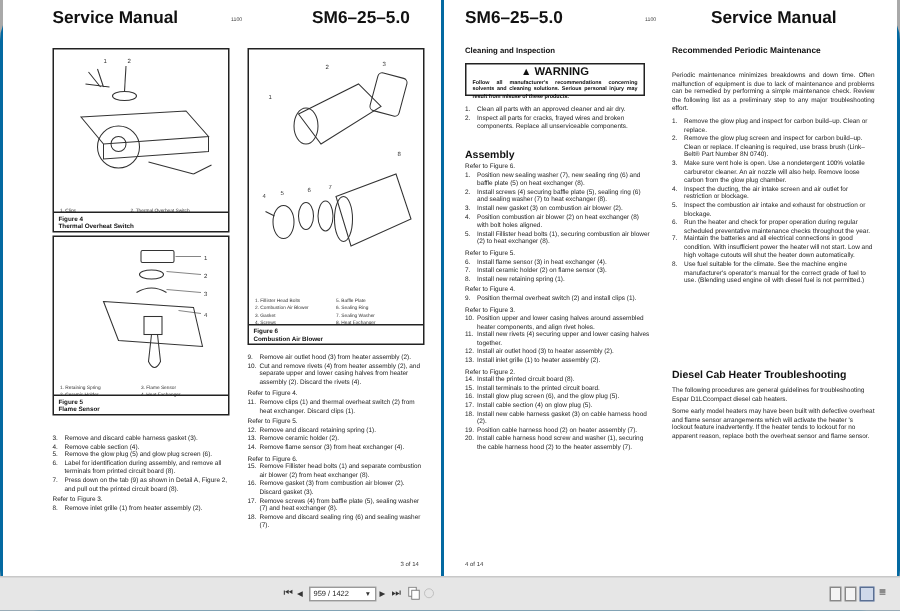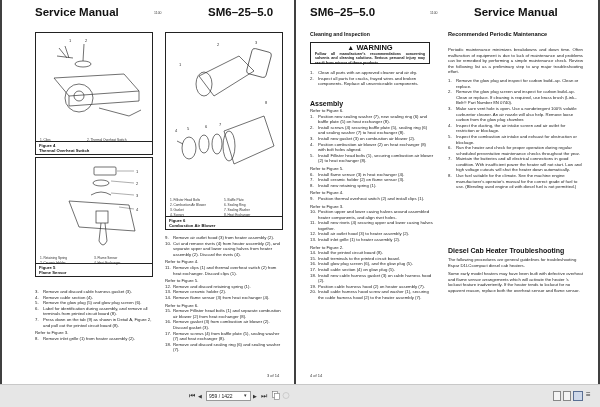--- a/index.html
+++ b/index.html
@@ -1,17 +1,17 @@
 <!DOCTYPE html>
 <html><head>
 <meta charset="utf-8">
 <style>
   * { box-sizing: border-box; margin: 0; padding: 0; }
   html, body { width: 600px; height: 407px; overflow: hidden; background: #a9a9a9; font-family: "Liberation Sans", sans-serif; color: #111; }
-  .viewer { position: relative; width: 600px; height: 407px; background: #404040; }
+  .viewer { position: relative; width: 600px; height: 407px; background: #0369a1; border-radius: 27px; }
   .page { position: absolute; top: 0; height: 384px; background: #fff; overflow: hidden; }
   .page.left { left: 2px; width: 292px; }
   .page.right { left: 296px; width: 302px; }
   .hdr { position: absolute; top: 6px; font-weight: bold; font-size: 11.5px; }
   .hdr-code { position: absolute; top: 11px; font-size: 3.5px; color: #444; }
   .fig { position: absolute; border: 1px solid #222; background: #fff; }
   .fig .art { position: absolute; left: 3px; right: 3px; top: 3px; bottom: 20px; }
   .fig .legend { position: absolute; left: 4px; right: 4px; font-size: 3.2px; color: #333; display: grid; grid-template-columns: 1fr 1fr; row-gap: 1px; }
   .fig .cap { position: absolute; left: 0; right: 0; bottom: 0; border-top: 1px solid #222; padding: 1px 3px; font-size: 4.2px; font-weight: bold; line-height: 5px; }
   .txt { position: absolute; font-size: 4.3px; line-height: 5.6px; color: #222; }

